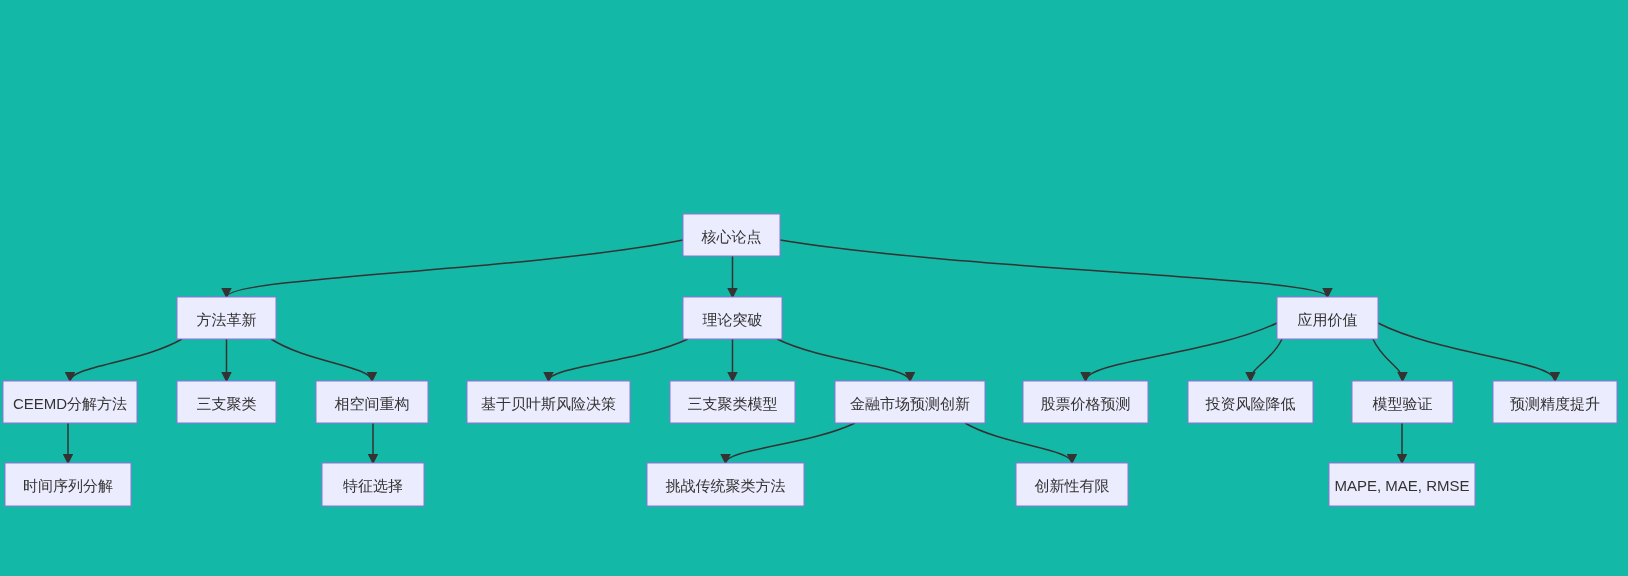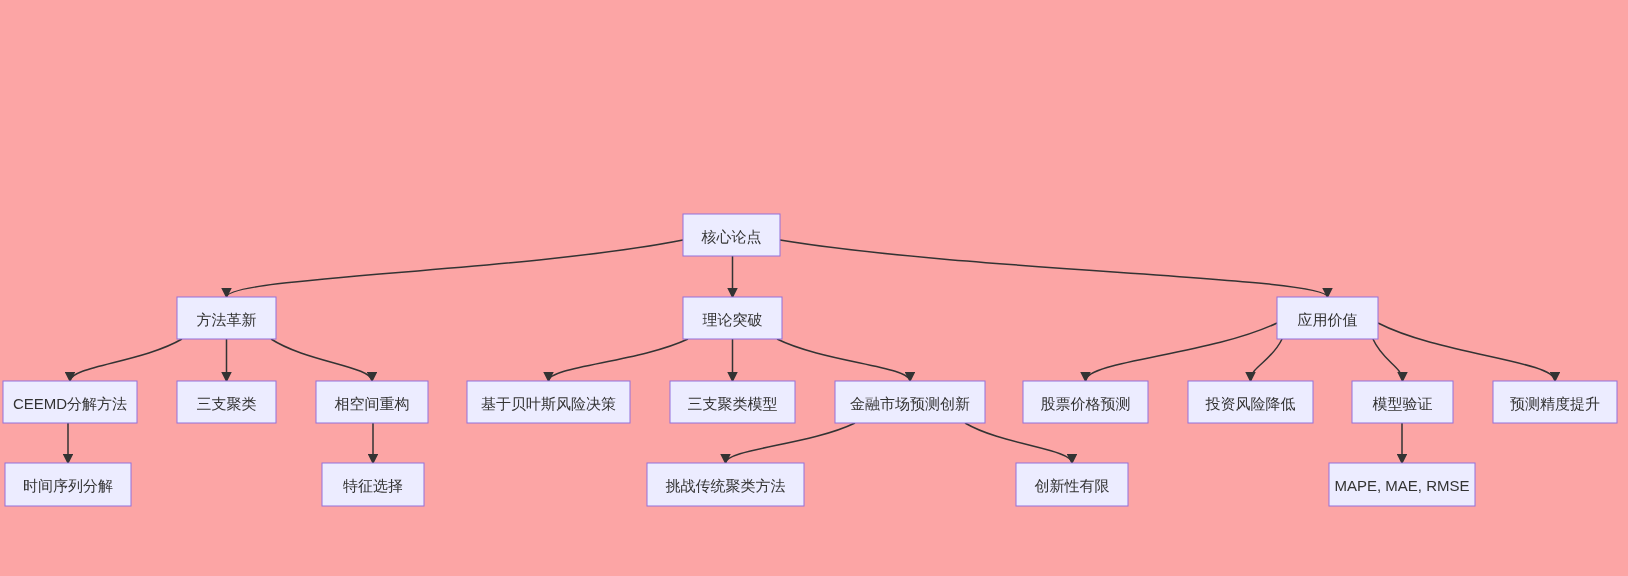--- a/index.html
+++ b/index.html
@@ -4,21 +4,21 @@
 <style>
   html, body {
     margin: 0;
     padding: 0;
     background: #ffffff;
   }
   .stage {
     position: relative;
     width: 1628px;
     height: 576px;
-    background: #fca5a5;
+    background: #14b8a6;
     overflow: hidden;
   }
   svg.flowchart {
     display: block;
     font-family: "Liberation Sans", "DejaVu Sans", sans-serif;
   }
   svg.flowchart .edge {
     fill: none;
     stroke: #333333;
     stroke-width: 1.5px;

